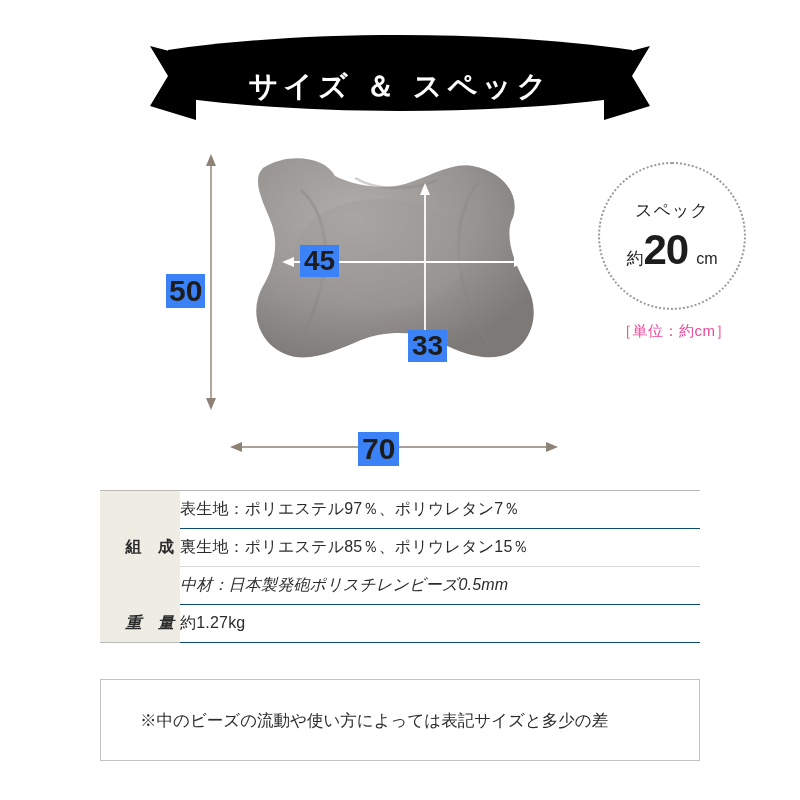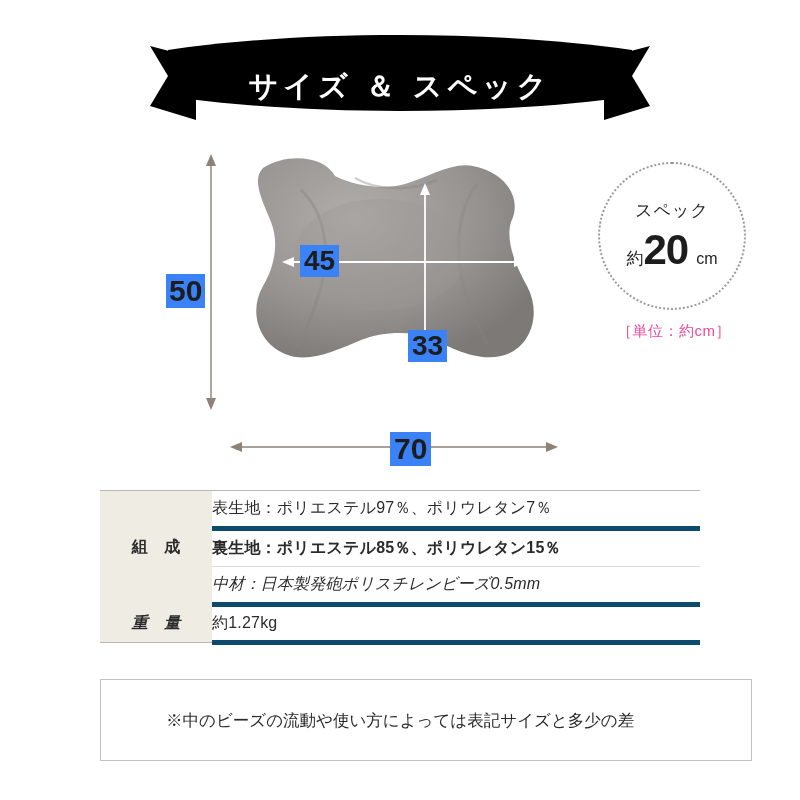--- a/index.html
+++ b/index.html
@@ -59,21 +59,21 @@
 
   
   .dim {
     position: absolute;
     font-weight: bold;
     color: #1d1d1d;
     background: #3b82f6;
     line-height: 1;
   }
   .dim-50 { top: 134px; left: 166px; font-size: 30px; padding: 2px 3px; }
-  .dim-70 { top: 292px; left: 390px; font-size: 30px; padding: 2px 4px; }
+  .dim-70 { top: 292px; left: 358px; font-size: 30px; padding: 2px 4px; }
   .dim-45 { top: 105px; left: 300px; font-size: 28px; padding: 2px 4px; }
   .dim-33 { top: 190px; left: 408px; font-size: 28px; padding: 2px 4px; }
 
   
   .thickness {
     position: absolute;
     top: 22px;
     left: 598px;
     width: 148px;
     height: 148px;
@@ -119,46 +119,46 @@
     width: 600px;
     border-collapse: collapse;
     font-size: 16px;
   }
   .spec-table tr { height: 38px; }
   .spec-table td {
     padding: 0;
     vertical-align: middle;
   }
   .spec-head {
-    width: 112px;
+    width: 80px;
     background: #efece3;
-    text-align: center;
+    text-align: right;
     font-weight: bold;
     letter-spacing: 6px;
     text-indent: 6px;
     color: #2b2b2b;
     border-top: 1px solid #b9b9b9;
     border-bottom: 1px solid #b9b9b9;
   }
   .spec-head.no-bottom { border-bottom: none; }
   .spec-head.no-top { border-top: none; font-style: italic; }
   .spec-val {
     padding-left: 14px;
     border-top: 1px solid #b9b9b9;
-    border-bottom: 5px solid #0c4a6e;
+    border-bottom: 1px solid #0c4a6e;
     letter-spacing: 0.2px;
   }
-  .spec-val.inner-line { border-top: 1px solid #d9d9d9; font-weight: bold; }
+  .spec-val.inner-line { border-top: 1px solid #d9d9d9; }
 
   
   .note-box {
     position: absolute;
     top: 679px;
     left: 100px;
-    width: 652px;
+    width: 600px;
     height: 82px;
     border: 1px solid #c3c3c3;
     box-sizing: border-box;
     display: flex;
     align-items: center;
     justify-content: center;
   }
   .note-text {
     font-size: 16.5px;
     line-height: 1.6;

